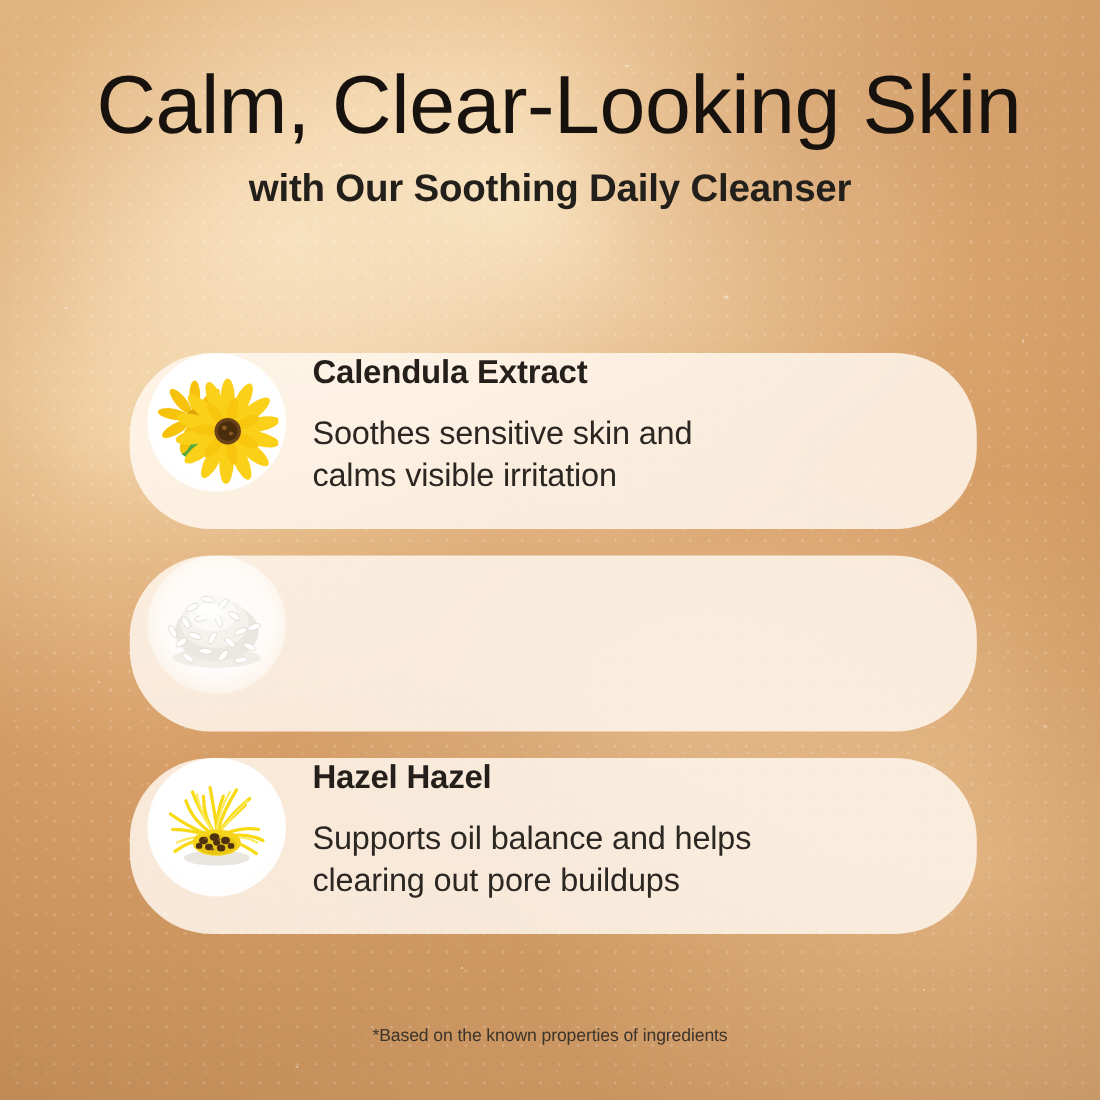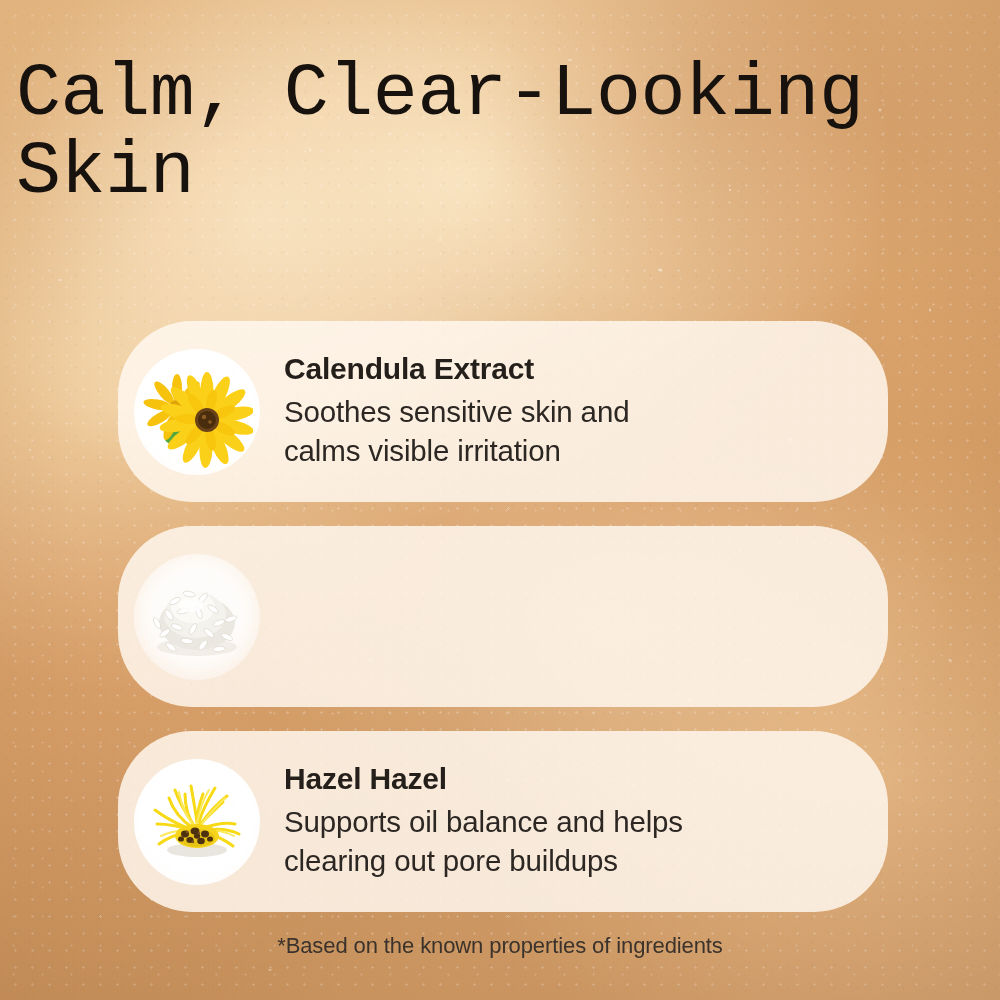--- a/index.html
+++ b/index.html
@@ -79,22 +79,22 @@
   .bg-vignette {
     position:absolute; inset:0;
     background: radial-gradient(ellipse 78% 72% at 50% 46%, rgba(0,0,0,0) 55%, rgba(120,72,32,.16) 100%);
   }
 
   
   .content { position:relative; z-index:5; width:1000px; height:1000px; }
 
   .title {
     position:absolute; top:56px; left:0; width:1000px;
-    text-align:left;
-    font-family:Liberation Mono, monospace;
+    text-align:center;
+    font-family:Liberation Sans, sans-serif;
     font-size:75px;
     line-height:1.04;
     font-weight:400;
     color:#17120e;
     letter-spacing:-.4px;
     padding-left:16px;
   }
 
   .subtitle {
     position:absolute; top:152px; left:0; width:1000px;
@@ -103,26 +103,26 @@
     font-weight:700;
     color:#23201c;
     letter-spacing:-.2px;
   }
 
   
   .cards { position:absolute; top:321px; left:118px; width:770px; }
 
   .card {
     position:relative;
-    width:770px; height:181px;
+    width:770px; height:160px;
     margin-bottom:24px;
     border-radius:74px;
     background:rgba(255,248,239,.84);
     display:flex;
-    align-items:center;
+    align-items:flex-start;
     overflow:hidden;
   }
   .card::after {       
     content:"";
     position:absolute; inset:0;
     pointer-events:none;
     opacity:.30;
     background-image:
       radial-gradient(ellipse 4px 3px at 18% 22%, rgba(255,255,255,.9), transparent 70%),
       radial-gradient(ellipse 3px 4px at 44% 68%, rgba(255,255,255,.8), transparent 70%),
@@ -148,45 +148,46 @@
   .icon-art { position:relative; width:112px; height:112px; }
 
   .card-text { margin-left:24px; padding-bottom:2px; }
   .card-title {
     font-size:30px; font-weight:700; color:#241f1a;
     letter-spacing:-.2px; line-height:1.22;
   }
   .card-desc {
     font-size:29.5px; font-weight:400; color:#2c2723;
     line-height:1.30; letter-spacing:-.15px;
-    margin-top:6px;
+    margin-top:18px;
     white-space:pre-line;
   }
 
   .footnote {
     position:absolute; top:933px; left:0; width:1000px;
     text-align:center;
-    font-size:22px; font-weight:400; color:#3b332b;
+    font-size:16px; font-weight:400; color:#3b332b;
     letter-spacing:-.1px;
   }
 </style>
 </head>
 <body>
 
 <div id="poster">
 
   <div class="bg-base"></div>
   <div class="bg-swirl"></div>
   <div class="bg-grain"></div>
   <div class="bg-flecks"></div>
   <div class="bg-vignette"></div>
 
   <div class="content">
 
     <div class="title">Calm, Clear-Looking Skin</div>
+    <div class="subtitle">with Our Soothing Daily Cleanser</div>
 
     <div class="cards">
 
       <div class="card">
         <div class="icon-slot">
           <div class="icon-disc"></div>
           <svg class="icon-art" viewBox="0 0 112 112">
             <ellipse cx="44" cy="74" rx="21" ry="11" fill="#3f8f32" transform="rotate(-34 44 74)"></ellipse>
             <ellipse cx="40" cy="78" rx="17" ry="9" fill="#54a83f" transform="rotate(-20 40 78)"></ellipse>
             <ellipse cx="72" cy="56" rx="15" ry="8" fill="#2f7d2a" transform="rotate(28 72 56)"></ellipse>

